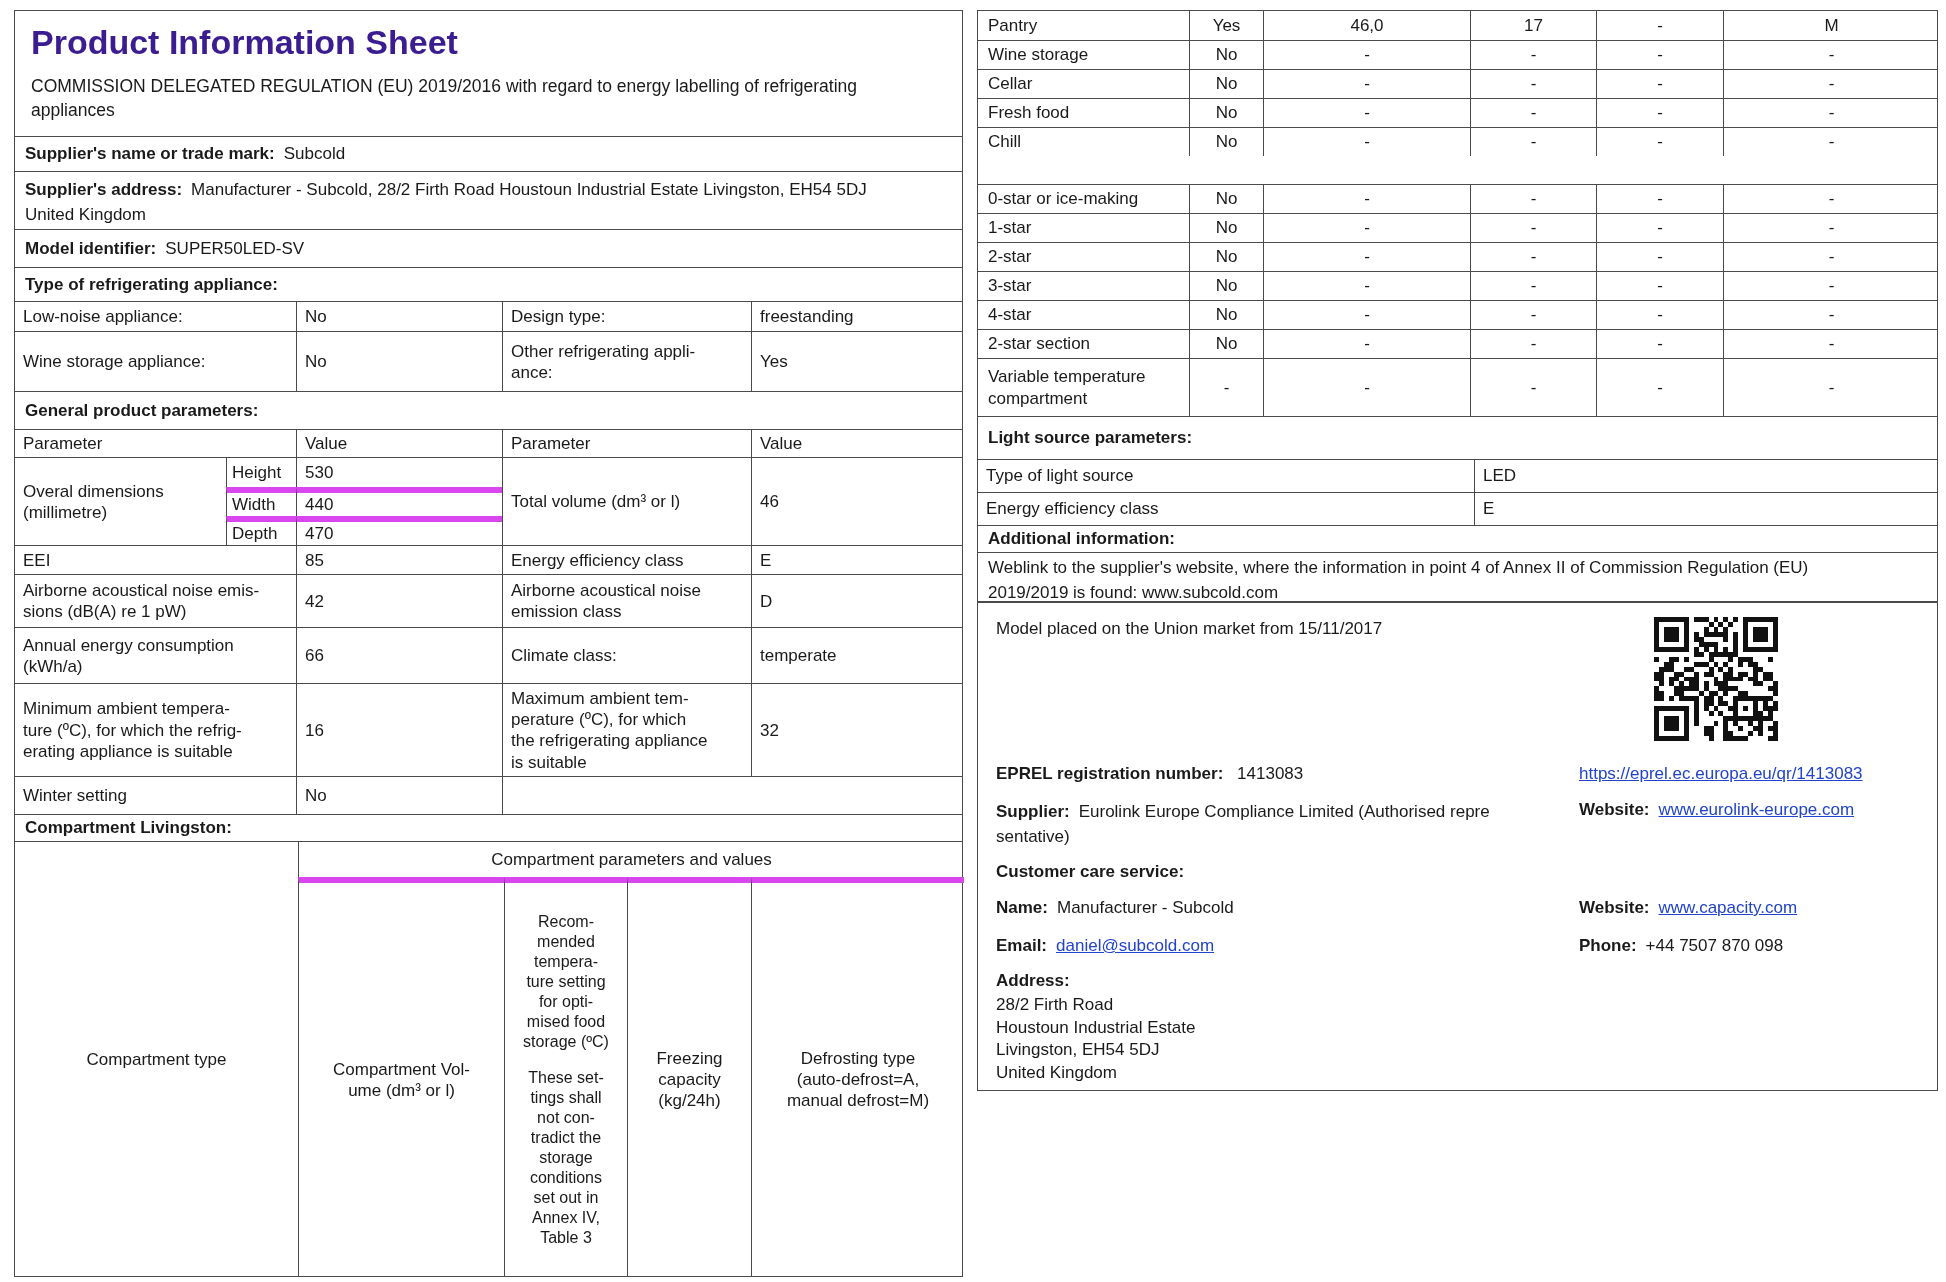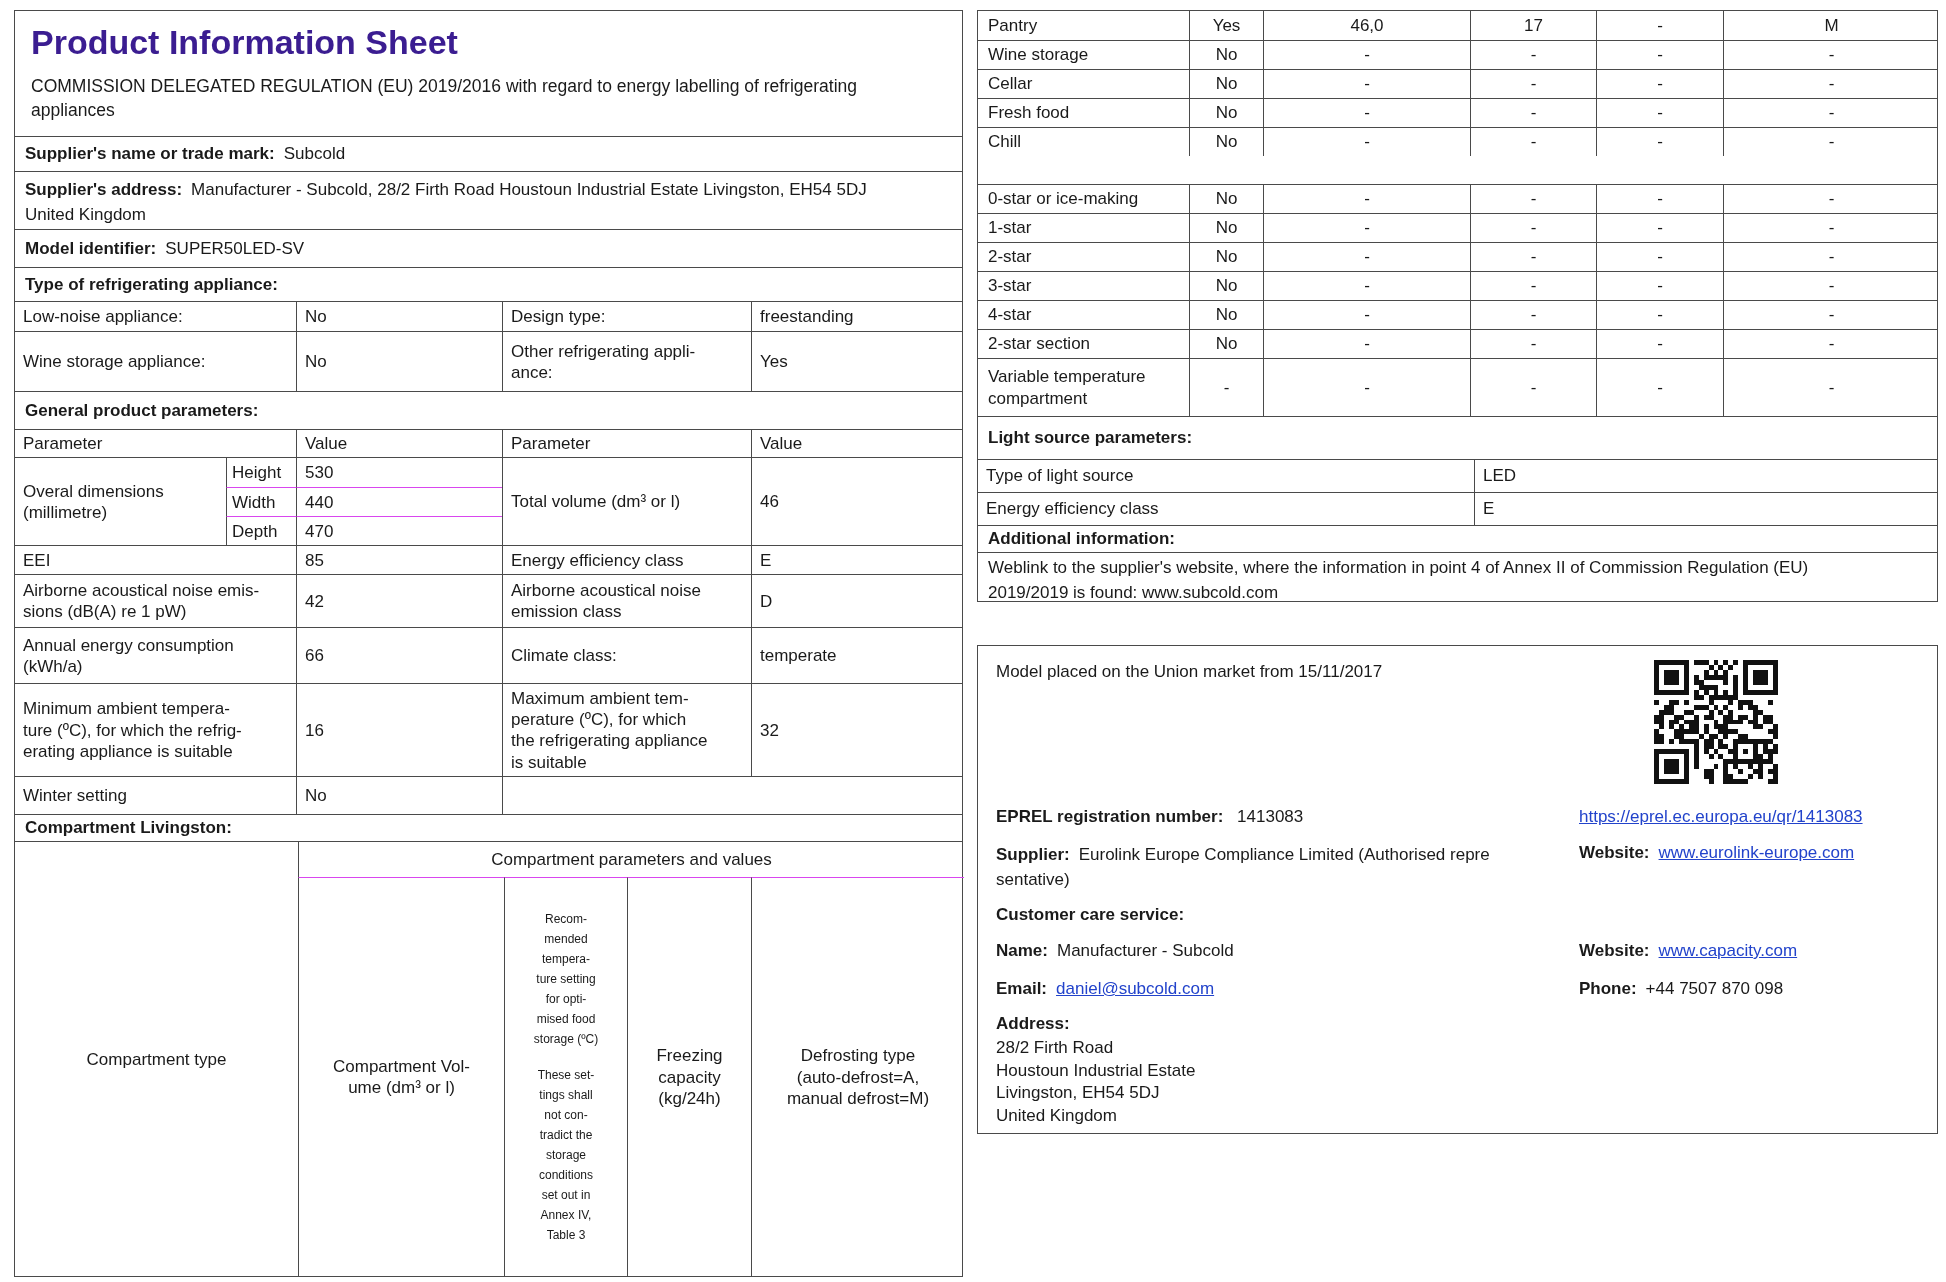--- a/index.html
+++ b/index.html
@@ -5,38 +5,38 @@
   html,body{margin:0;padding:0;background:#fff;}
   body{width:1946px;height:1282px;position:relative;overflow:hidden;
        font-family:"Liberation Sans",sans-serif;color:#1a1a1a;font-size:17px;}
   .box{position:absolute;border:1px solid #4a4a4a;background:#fff;box-sizing:border-box;}
   .sec{border-top:1px solid #4a4a4a;box-sizing:border-box;}
   .sec.first{border-top:none;}
   .pre{white-space:pre-line;}
   .row{display:grid;box-sizing:border-box;}
   .cell{display:flex;align-items:center;padding:2px 8px;box-sizing:border-box;line-height:1.25;}
   .bl{border-left:1px solid #4a4a4a;}
-  .bt{border-top:1px solid #d946ef;}
+  .bt{border-top:6px solid #d946ef;}
   .c{justify-content:center;text-align:center;}
   .lbl{font-weight:bold;margin-right:9px;white-space:nowrap;}
   .hrow{display:flex;align-items:center;padding:0 10px;font-weight:bold;box-sizing:border-box;}
   .inline-row{display:flex;align-items:center;padding:0 10px;box-sizing:border-box;}
   
   .t4{grid-template-columns:281px 206px 249px 213px;}
   .tdim{grid-template-columns:211px 70px 206px 249px 213px;grid-template-rows:29px 29px 29px;}
   .tcomp{grid-template-columns:283px 206px 123px 124px 213px;grid-template-rows:35px 399px;}
   
   .t6{grid-template-columns:211px 74px 207px 126px 127px 216px;}
   .t2{grid-template-columns:496px 465px;}
   .title{color:#3b1d91;font-size:34px;font-weight:bold;line-height:1.12;margin:0;}
   .regtext{margin-top:13px;font-size:17.5px;line-height:1.38;}
   .link{color:#2243cb;text-decoration:underline;cursor:pointer;}
   a.link{color:#2243cb;}
   .abs{position:absolute;box-sizing:border-box;}
-  .tempcol{flex-direction:column;justify-content:center;gap:16px;font-size:12px;line-height:20px;}
+  .tempcol{flex-direction:column;justify-content:center;gap:16px;font-size:16px;line-height:20px;}
   .qr{width:124px;height:124px;}
   .addr-lines{line-height:1.33;}
 </style>
 </head>
 <body>
 
 <div class="box" style="left:14px;top:10px;width:949px;">
 
   <div class="sec first" style="padding:12px 16px 14px 16px;">
     <h1 class="title">Product Information Sheet</h1>
@@ -286,21 +286,21 @@
 
 
   <div class="sec hrow" style="height:27px;">Additional information:</div>
 
   <div class="sec" style="height:49px;padding:3px 10px;line-height:1.45;">
     <span class="pre">Weblink to the supplier's website, where the information in point 4 of Annex II of Commission Regulation (EU)
 2019/2019 is found:  www.subcold.com</span>
   </div>
 </div>
 
-<div class="box" style="left:977px;top:645px;width:961px;height:489px;">
+<div class="box" style="left:977px;top:602px;width:961px;height:489px;">
 
   <div class="abs" style="left:18px;top:16px;">Model placed on the Union market from 15/11/2017</div>
 
   <svg class="abs qr" id="qr-code" style="left:676px;top:14px;" viewBox="0 0 25 25" shape-rendering="crispEdges">
       <rect x="0" y="0" width="25" height="25" fill="#fff"></rect>
       <rect x="0" y="0" width="1" height="1" fill="#111"></rect>
       <rect x="1" y="0" width="1" height="1" fill="#111"></rect>
       <rect x="2" y="0" width="1" height="1" fill="#111"></rect>
       <rect x="3" y="0" width="1" height="1" fill="#111"></rect>
       <rect x="4" y="0" width="1" height="1" fill="#111"></rect>

